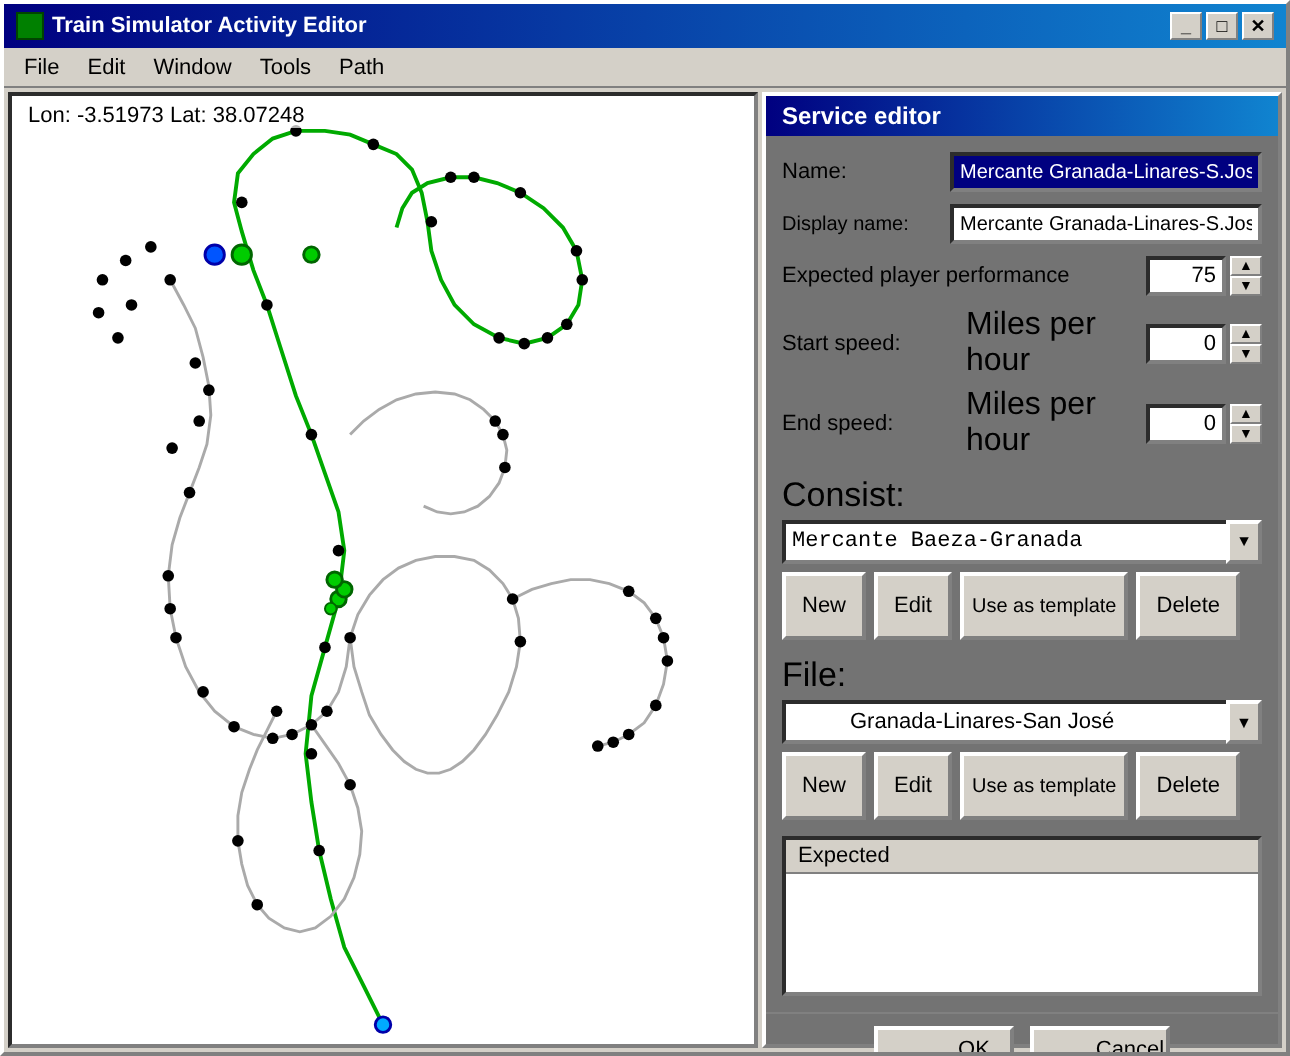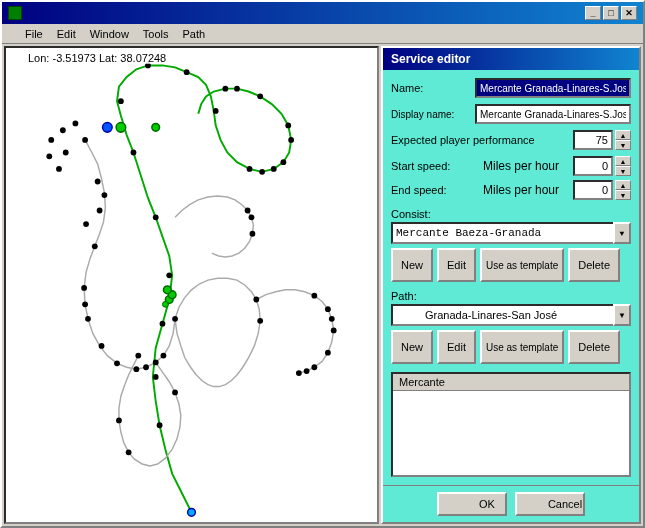--- a/index.html
+++ b/index.html
@@ -62,21 +62,21 @@
       align-items: center;
       justify-content: center;
       cursor: pointer;
       color: #000;
     }
 
     .menu-bar {
       background: #d4d0c8;
       display: flex;
       gap: 2px;
-      padding: 2px 17px;
+      padding: 2px 4px;
       border-bottom: 1px solid #808080;
       height: 20px;
       align-items: center;
     }
 
     .menu-item {
       padding: 1px 6px;
       font-size: 11px;
       cursor: pointer;
     }
@@ -93,36 +93,36 @@
       background: #ffffff;
       position: relative;
       border: 2px inset #808080;
       margin: 2px;
       overflow: hidden;
     }
 
     .map-coords {
       position: absolute;
       top: 4px;
-      left: 22px;
+      left: 8px;
       font-size: 11px;
       color: #000;
       background: rgba(255,255,255,0.7);
       z-index: 10;
     }
 
     .map-canvas {
       width: 100%;
       height: 100%;
     }
 
     
     .service-editor {
       width: 260px;
-      background: #5eead4;
+      background: #737373;
       border: 2px solid #ffffff;
       border-right-color: #808080;
       border-bottom-color: #808080;
       margin: 2px 2px 2px 0;
       display: flex;
       flex-direction: column;
     }
 
     .panel-title {
       background: linear-gradient(to right, #000080, #1084d0);
@@ -215,21 +215,21 @@
       border-bottom-color: #808080;
       font-size: 7px;
       display: flex;
       align-items: center;
       justify-content: center;
       cursor: pointer;
       line-height: 1;
     }
 
     .section-label {
-      font-size: 11px;
+      font-size: 17px;
       color: #000;
       margin-top: 4px;
     }
 
     .dropdown {
       width: 100%;
       height: 22px;
       border: 2px inset #808080;
       background: white;
       font-size: 11px;
@@ -330,32 +330,33 @@
       align-items: center;
       gap: 4px;
     }
 
     .speed-label {
       min-width: 72px;
       font-size: 11px;
     }
 
     .speed-unit {
-      font-size: 12px;
+      font-size: 16px;
       flex: 1;
       padding-left: 16px;
     }
   </style>
 </head>
 <body>
 
 <div class="main-window">
 
   <div class="title-bar">
     <span class="title-bar-icon"></span>
+    <span>Train Simulator Activity Editor</span>
     <div class="title-bar-buttons">
       <div class="title-btn">_</div>
       <div class="title-btn">□</div>
       <div class="title-btn">✕</div>
     </div>
   </div>
 
   <div class="menu-bar">
     <span class="menu-item">File</span>
     <span class="menu-item">Edit</span>
@@ -520,38 +521,38 @@
           </div>
           <div class="button-row" style="margin-top:4px;">
             <button class="win-btn">New</button>
             <button class="win-btn">Edit</button>
             <button class="win-btn" style="font-size:10px; padding:2px 4px;">Use as template</button>
             <button class="win-btn">Delete</button>
           </div>
         </div>
 
         <div>
-          <div class="section-label">Path:</div>
+          <div class="section-label">File:</div>
           <div class="dropdown-wrapper" style="margin-top:2px;">
             <select class="dropdown" style="width:100%; padding-right:18px;padding-left:32px;">
               <option>Granada-Linares-San José</option>
             </select>
             <div class="dropdown-arrow">▼</div>
           </div>
           <div class="button-row" style="margin-top:4px;">
             <button class="win-btn">New</button>
             <button class="win-btn">Edit</button>
             <button class="win-btn" style="font-size:10px; padding:2px 4px;">Use as template</button>
             <button class="win-btn">Delete</button>
           </div>
         </div>
 
         <div class="stops-section">
           <div class="stops-list" style="margin-top:2px;">
-            <div class="stops-header">Mercante</div>
+            <div class="stops-header">Expected</div>
           </div>
         </div>
       </div>
 
       <div class="panel-footer">
         <button class="ok-btn">OK</button>
         <button class="cancel-btn">Cancel</button>
       </div>
     </div>
   </div>

